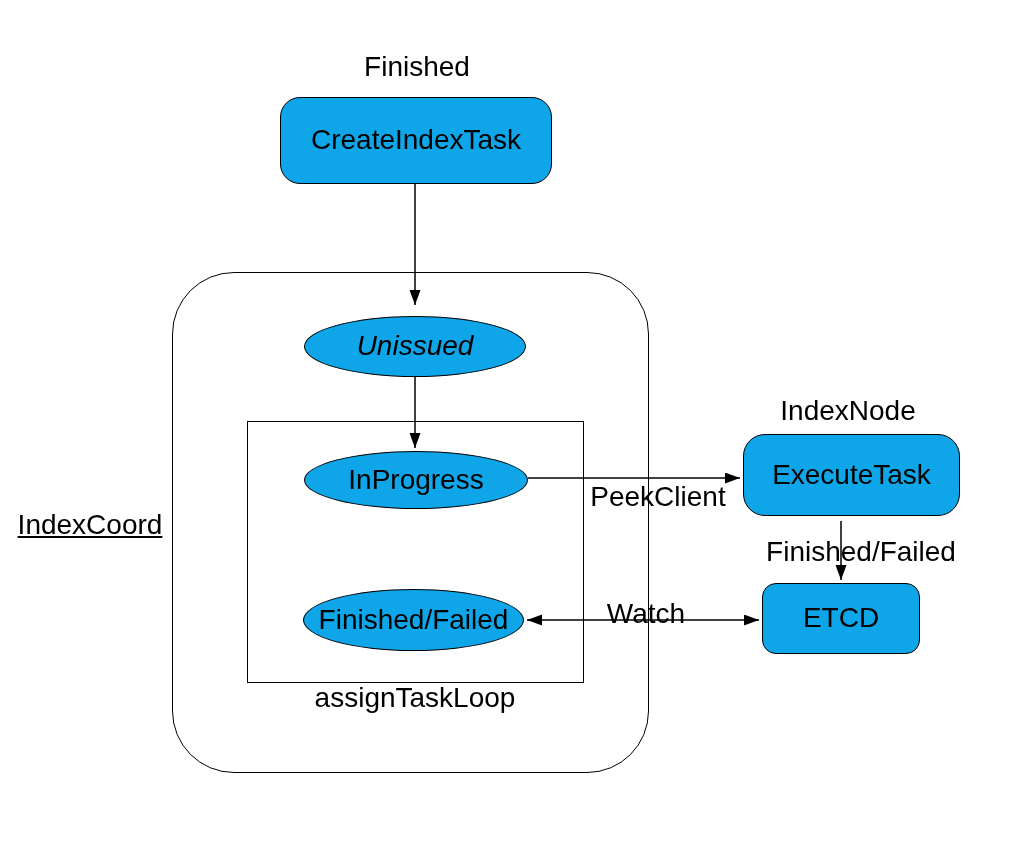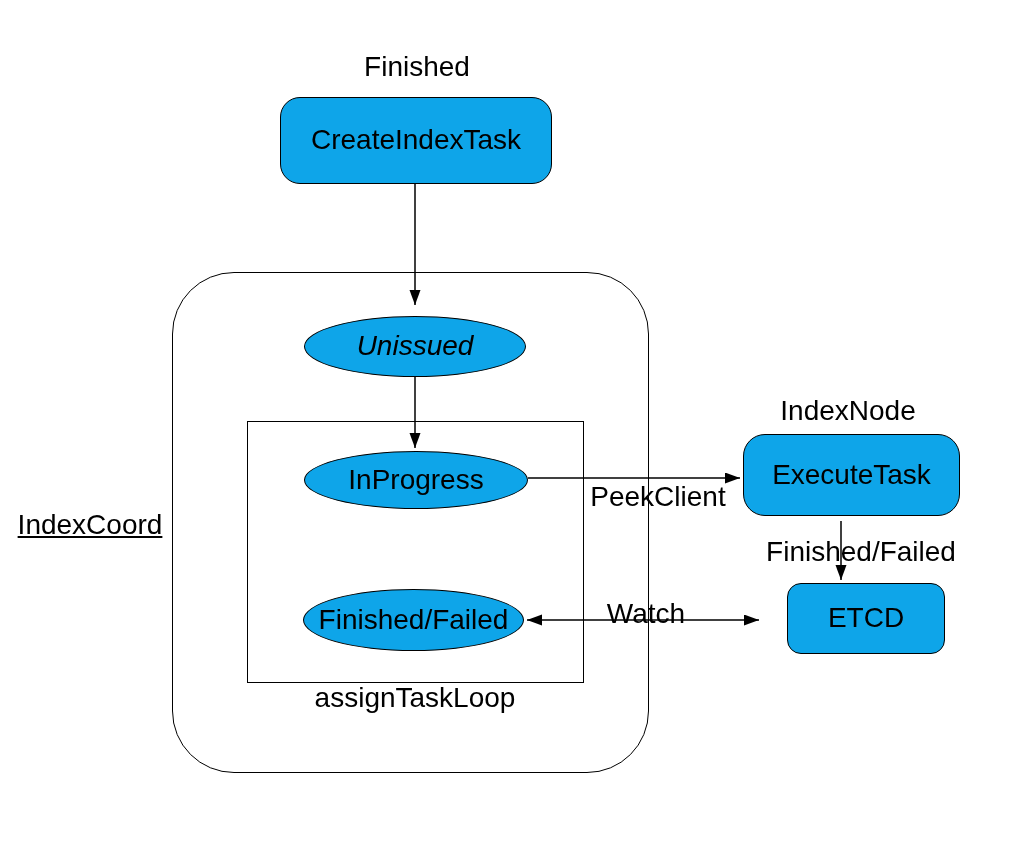--- a/index.html
+++ b/index.html
@@ -55,21 +55,21 @@
   
   #indexcoord-container   { left: 172px; top: 272px; width: 477px; height: 501px; border-radius: 62px; }
   #assigntaskloop-container { left: 247px; top: 421px; width: 337px; height: 262px; border-radius: 0; }
 
   
   #createindextask-node { left: 280px; top: 97px;  width: 272px; height: 87px; border-radius: 20px; }
   #unissued-node        { left: 304px; top: 316px; width: 222px; height: 61px; font-style: italic; }
   #inprogress-node      { left: 304px; top: 451px; width: 224px; height: 58px; }
   #finishedfailed-node  { left: 303px; top: 589px; width: 221px; height: 62px; }
   #executetask-node     { left: 743px; top: 434px; width: 217px; height: 82px; border-radius: 22px; }
-  #etcd-node            { left: 762px; top: 583px; width: 158px; height: 71px; border-radius: 14px; margin-left: 25px; }
+  #etcd-node            { left: 762px; top: 583px; width: 158px; height: 71px; border-radius: 14px; }
 
   
   #rootcoord-label       { left: 417px; top: 52px; }
   #indexcoord-label      { left: 90px;  top: 510px; text-decoration: underline; }
   #assigntaskloop-label  { left: 415px; top: 683px; }
   #indexnode-label       { left: 848px; top: 396px; }
   #peekclient-edge-label { left: 658px; top: 446px; margin-top: 36px; }
   #watch-edge-label      { left: 646px; top: 599px; }
   #finishedfailed-edge-label { left: 861px; top: 537px; }
 </style>

